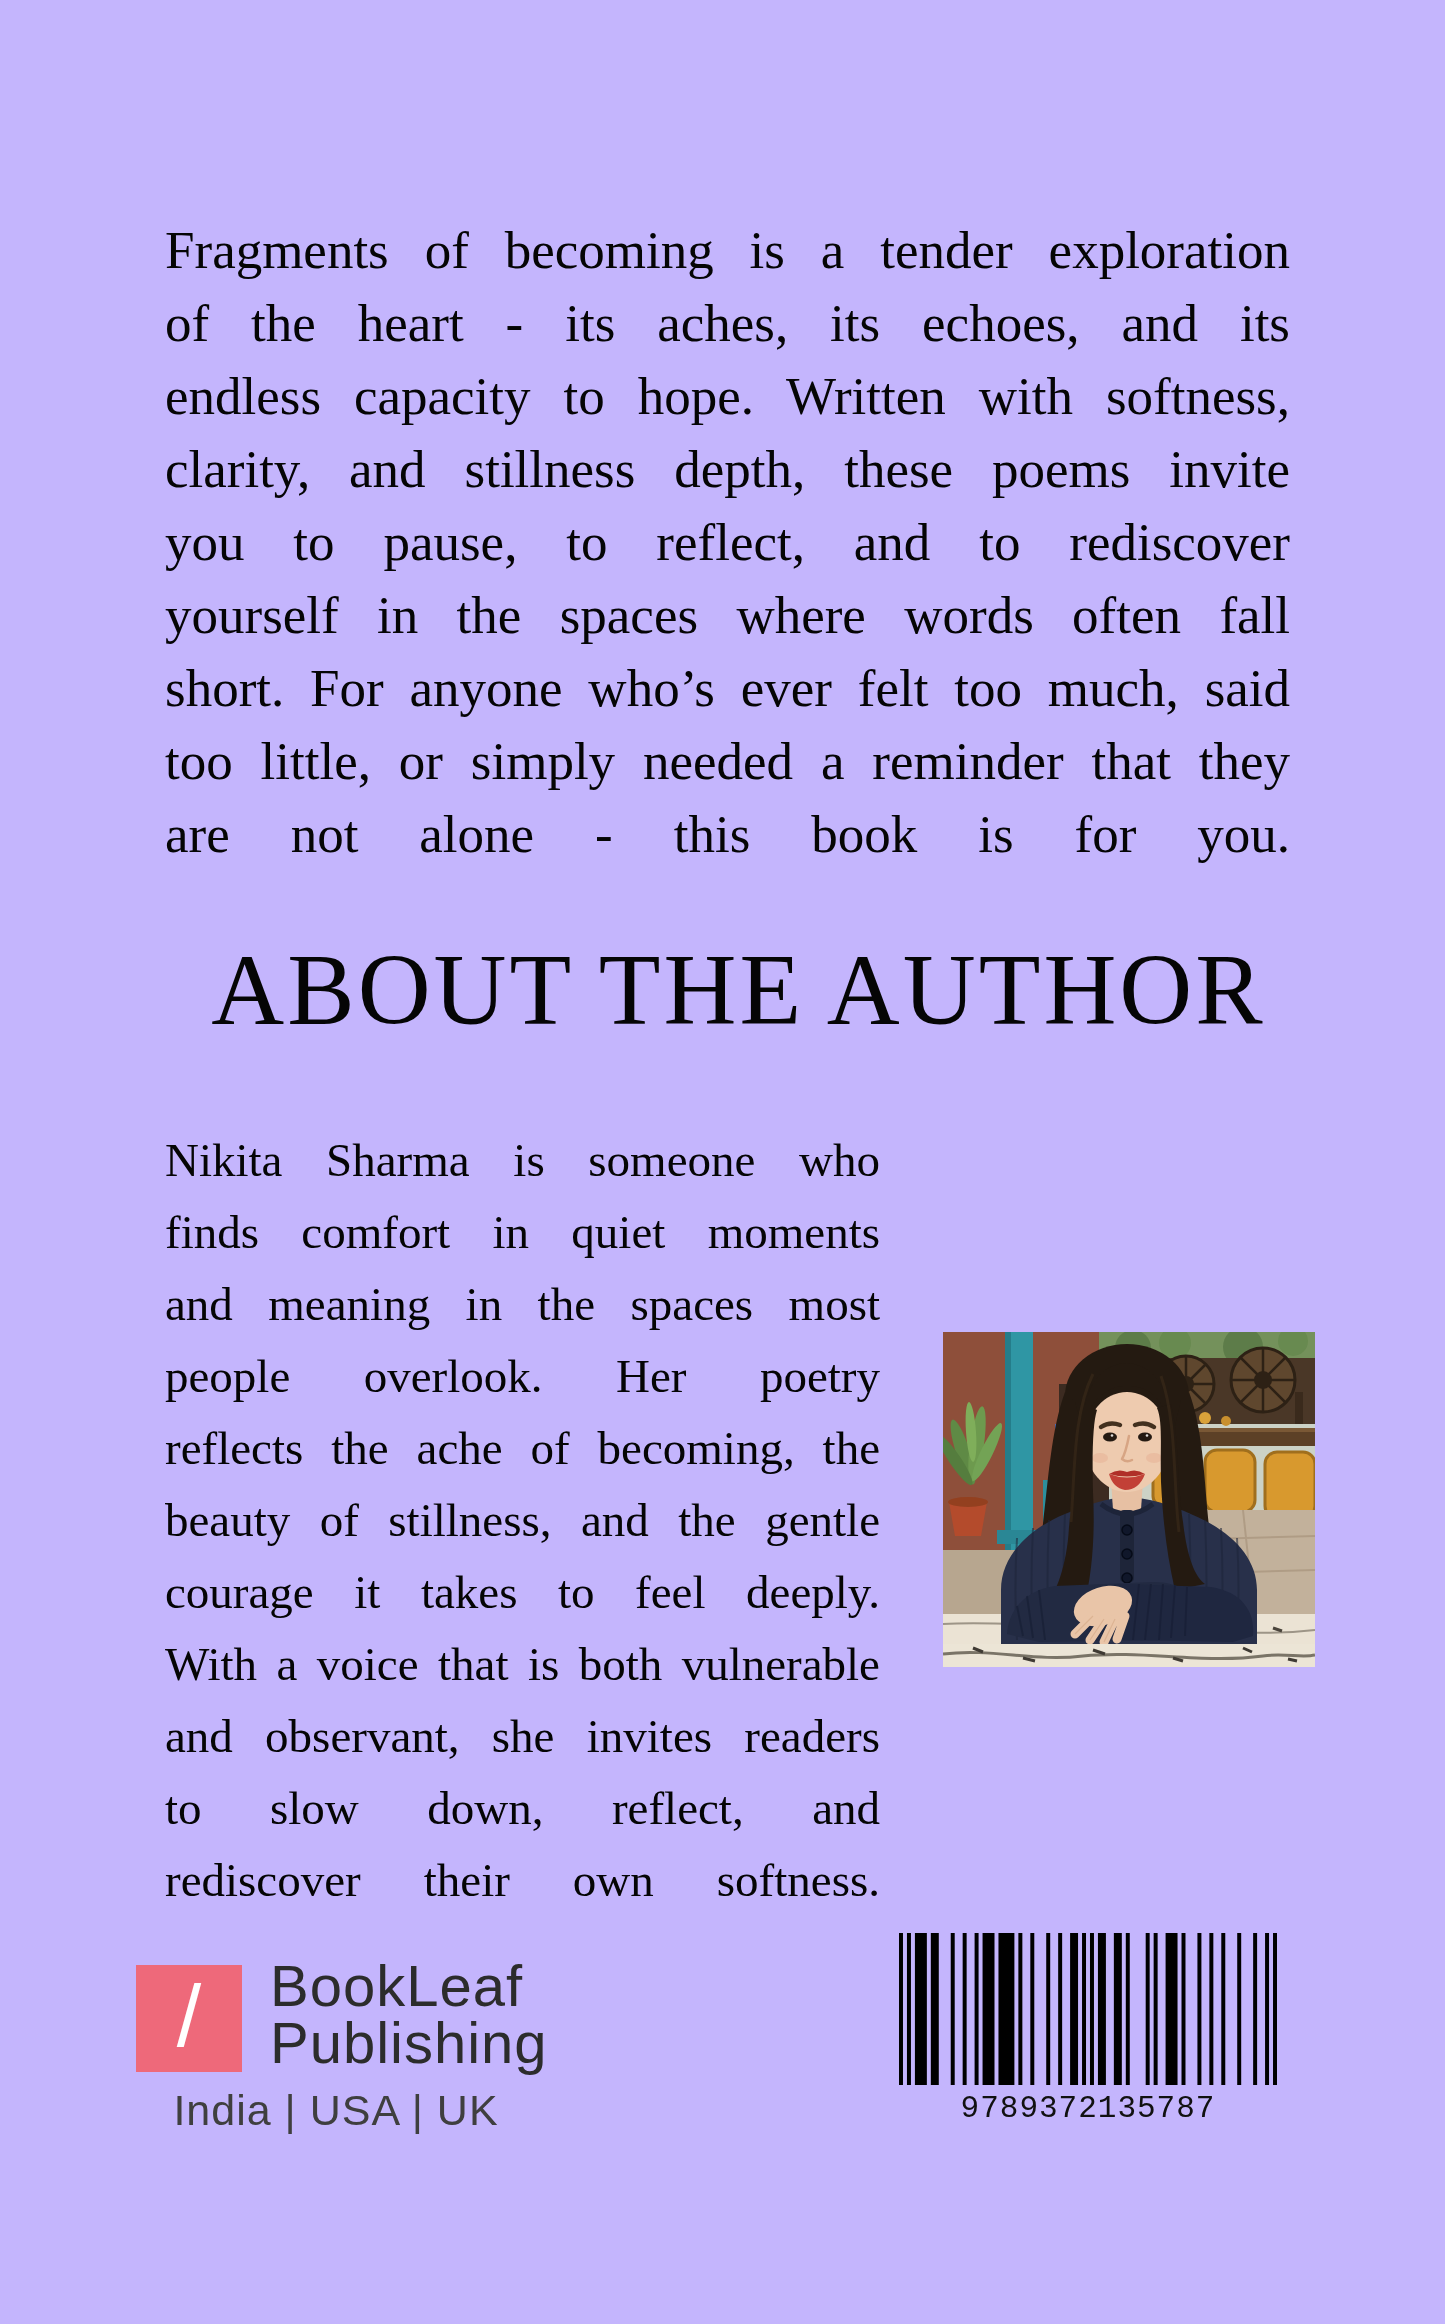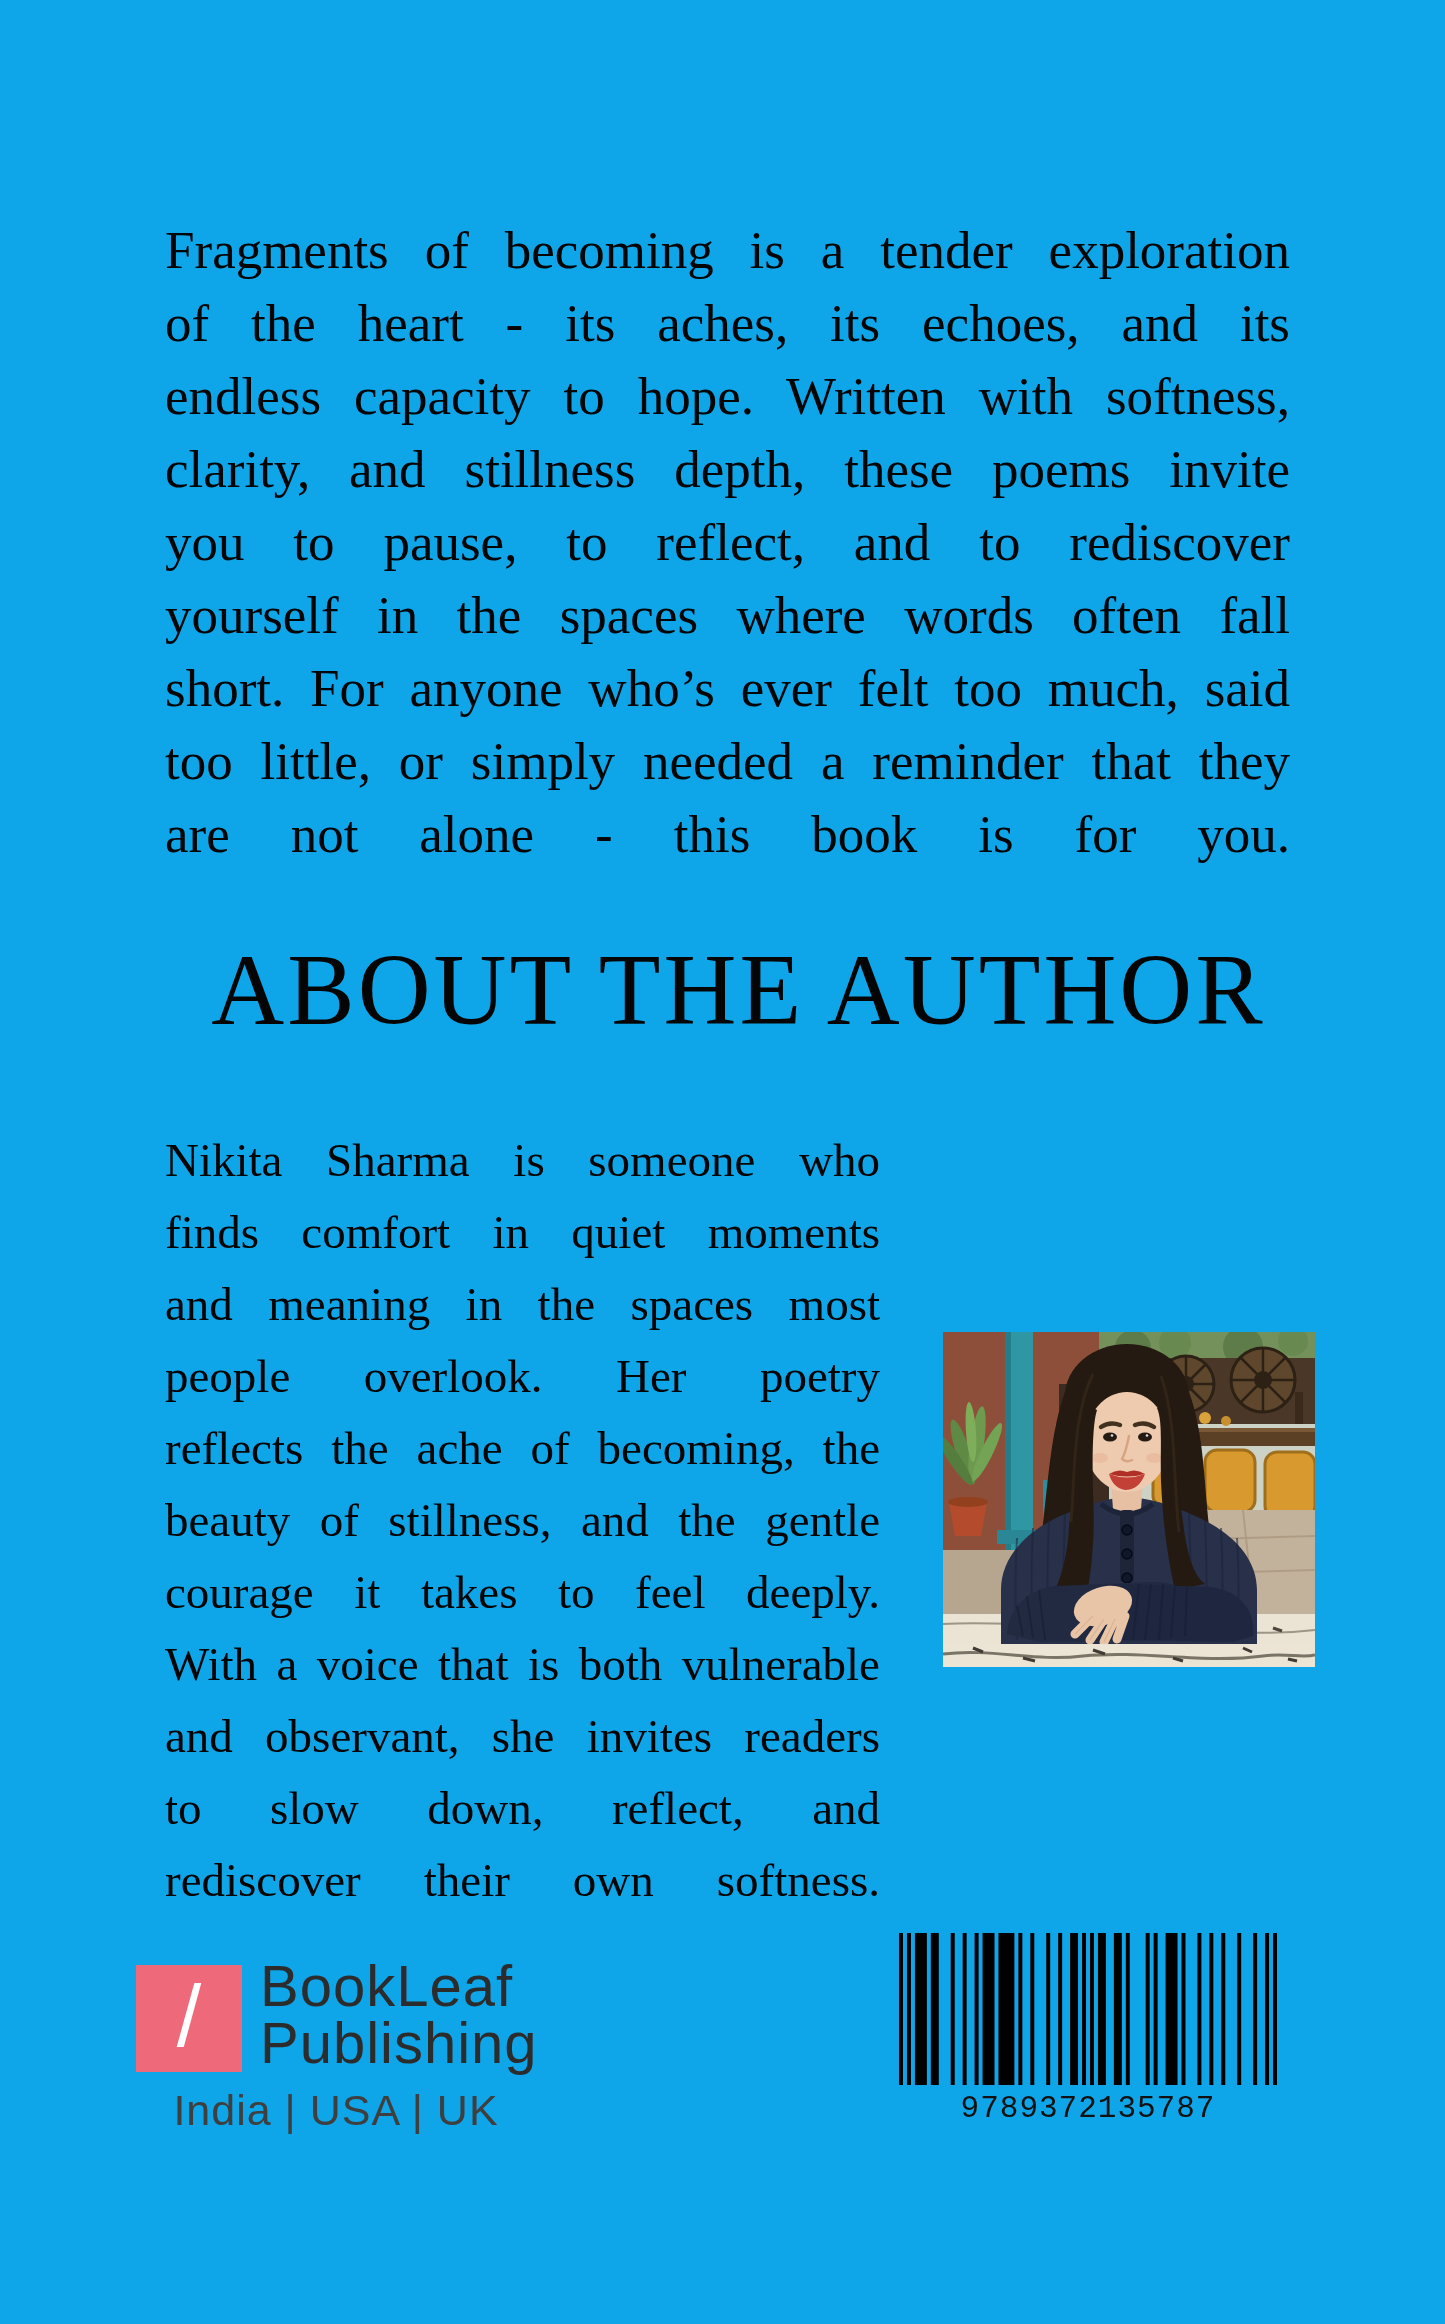--- a/index.html
+++ b/index.html
@@ -1,17 +1,17 @@
 <!DOCTYPE html>
 <html><head>
 <meta charset="utf-8">
 <style>
   html,body{margin:0;padding:0;background:#ffffff;}
   .page{
-    position:relative;width:1445px;height:2324px;background:#0ea5e9;
+    position:relative;width:1445px;height:2324px;background:#c4b5fd;
     font-family:"Liberation Serif",serif;color:#050505;overflow:hidden;
   }
   
   .blurb{position:absolute;left:165px;top:214px;width:1125px;font-size:53px;line-height:73px;}
   .tline{text-align:justify;text-align-last:justify;}
   
   .about-heading{
     position:absolute;left:0;top:924px;width:100%;margin:16px;
     font-size:101px;line-height:101px;font-weight:400;letter-spacing:3px;text-align:center;
     font-family:"Liberation Serif",serif;
@@ -26,21 +26,21 @@
   .logo-row{display:flex;align-items:flex-start;}
   .logo-square{
     width:106px;height:107px;flex:0 0 auto;
     display:flex;align-items:center;justify-content:center;
   }
   .logo-slash{
     font-family:"Liberation Sans",sans-serif;font-weight:300;
     font-size:88px;line-height:1;color:#ffffff;transform:translateY(-3px);
   }
   .logo-text{
-    margin-left:18px;margin-top:-8px;
+    margin-left:28px;margin-top:-8px;
     font-family:"Liberation Sans",sans-serif;font-weight:300;
     font-size:58px;line-height:57px;color:#2c2c2c;letter-spacing:1px;white-space:nowrap;
   }
   .regions{
     margin-top:14px;width:400px;text-align:center;
     font-family:"Liberation Sans",sans-serif;font-weight:300;
     font-size:43px;color:#3f3f3f;letter-spacing:1px;
   }
   
   .barcode-block{position:absolute;left:899px;top:1933px;width:378px;}

